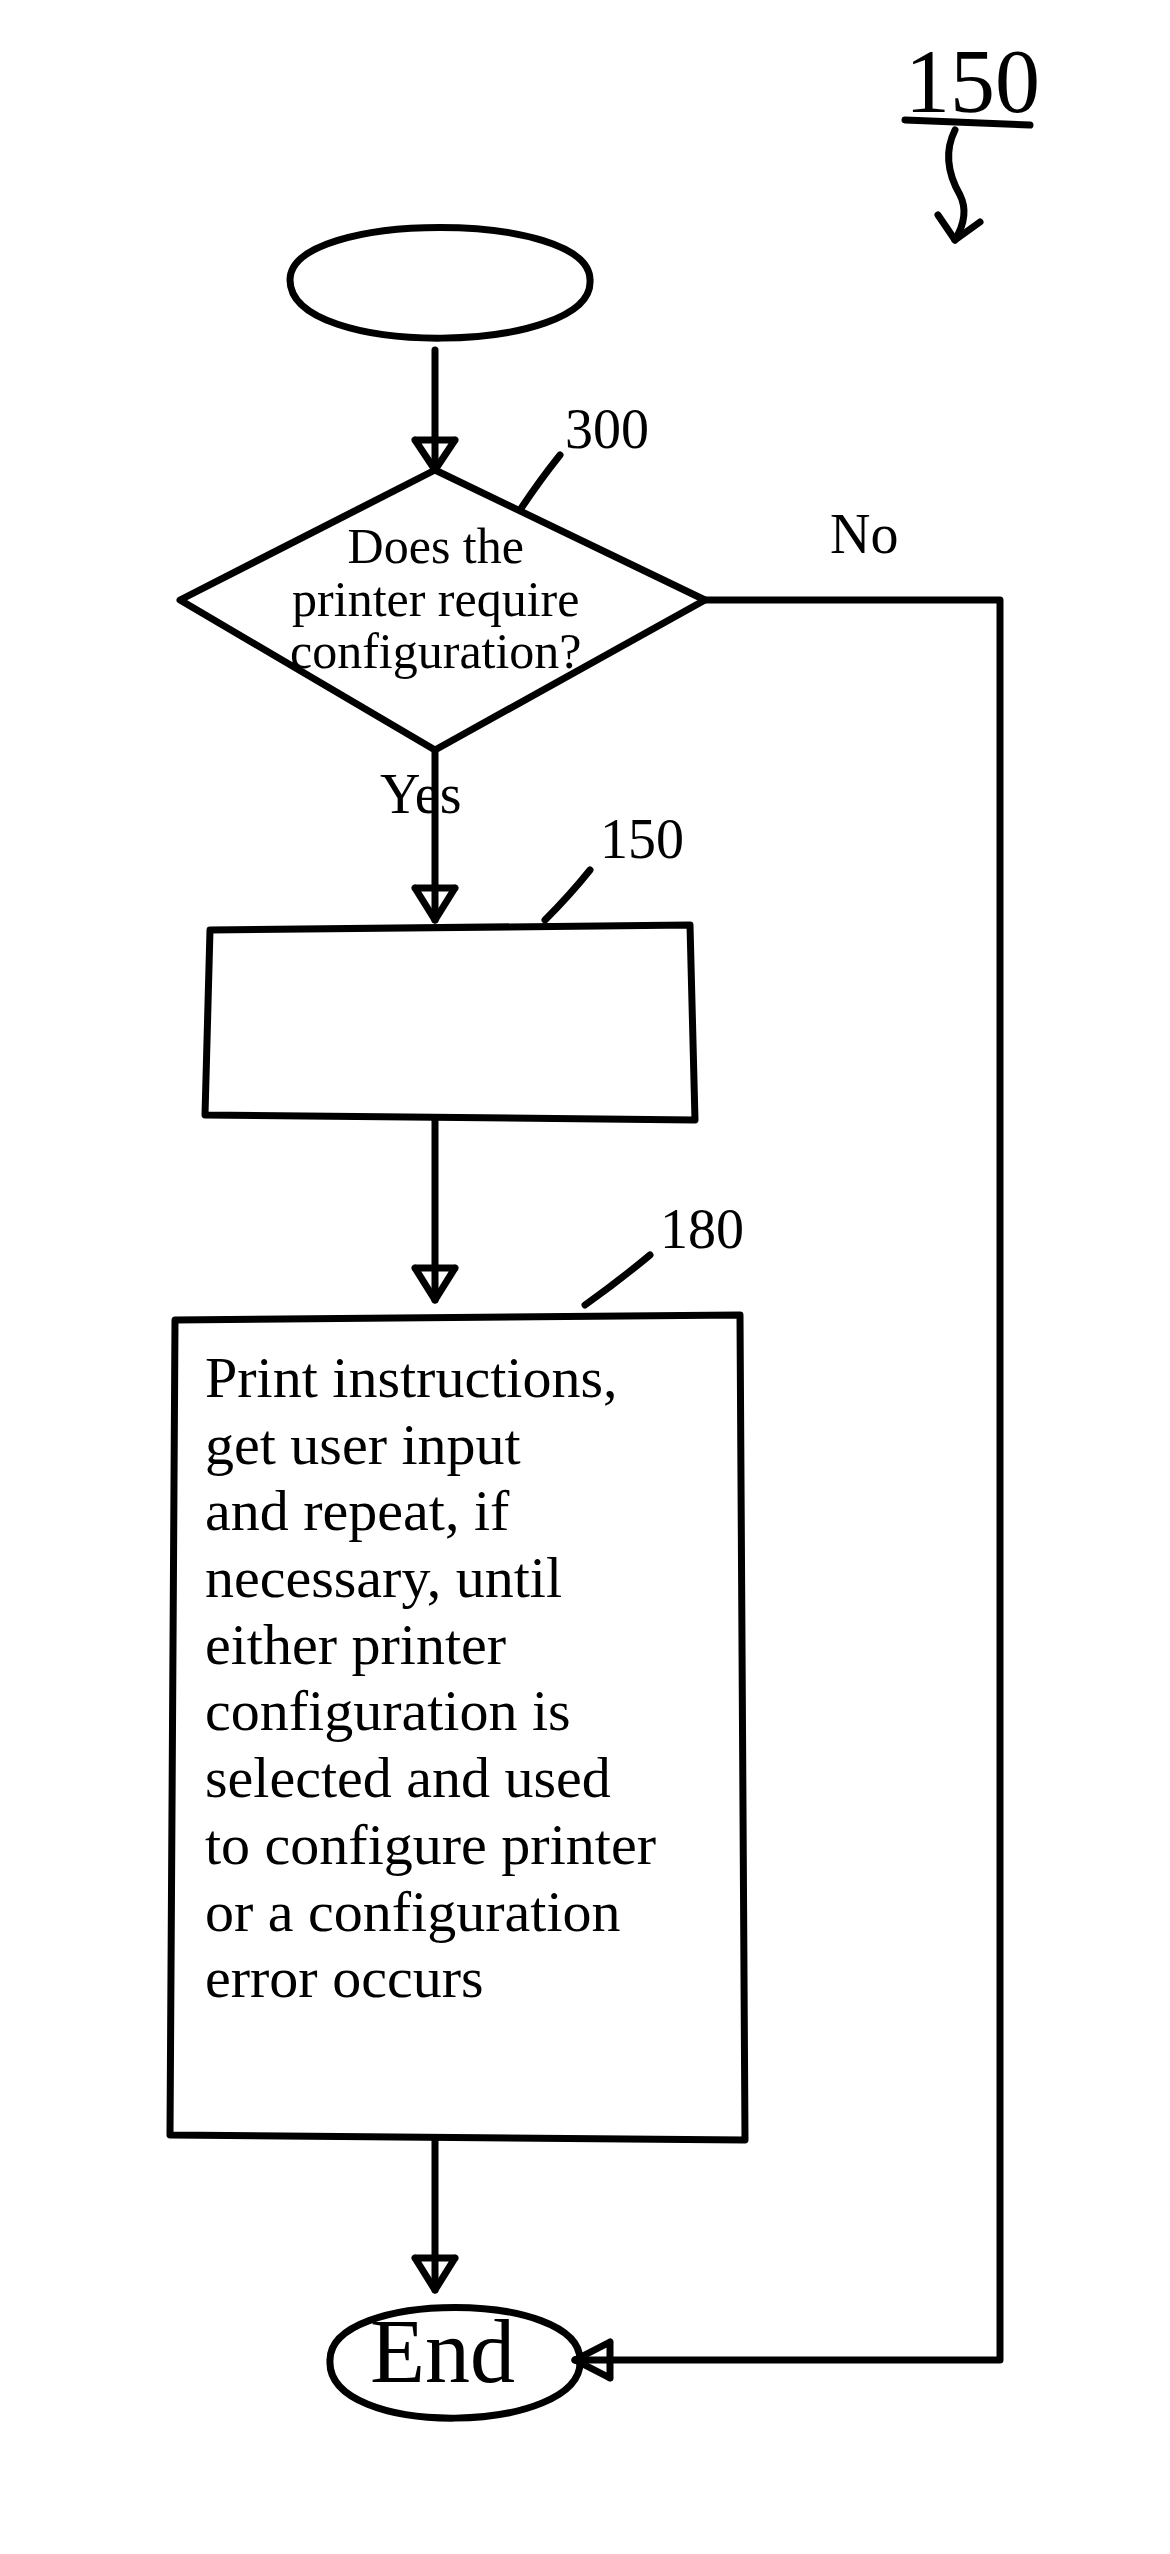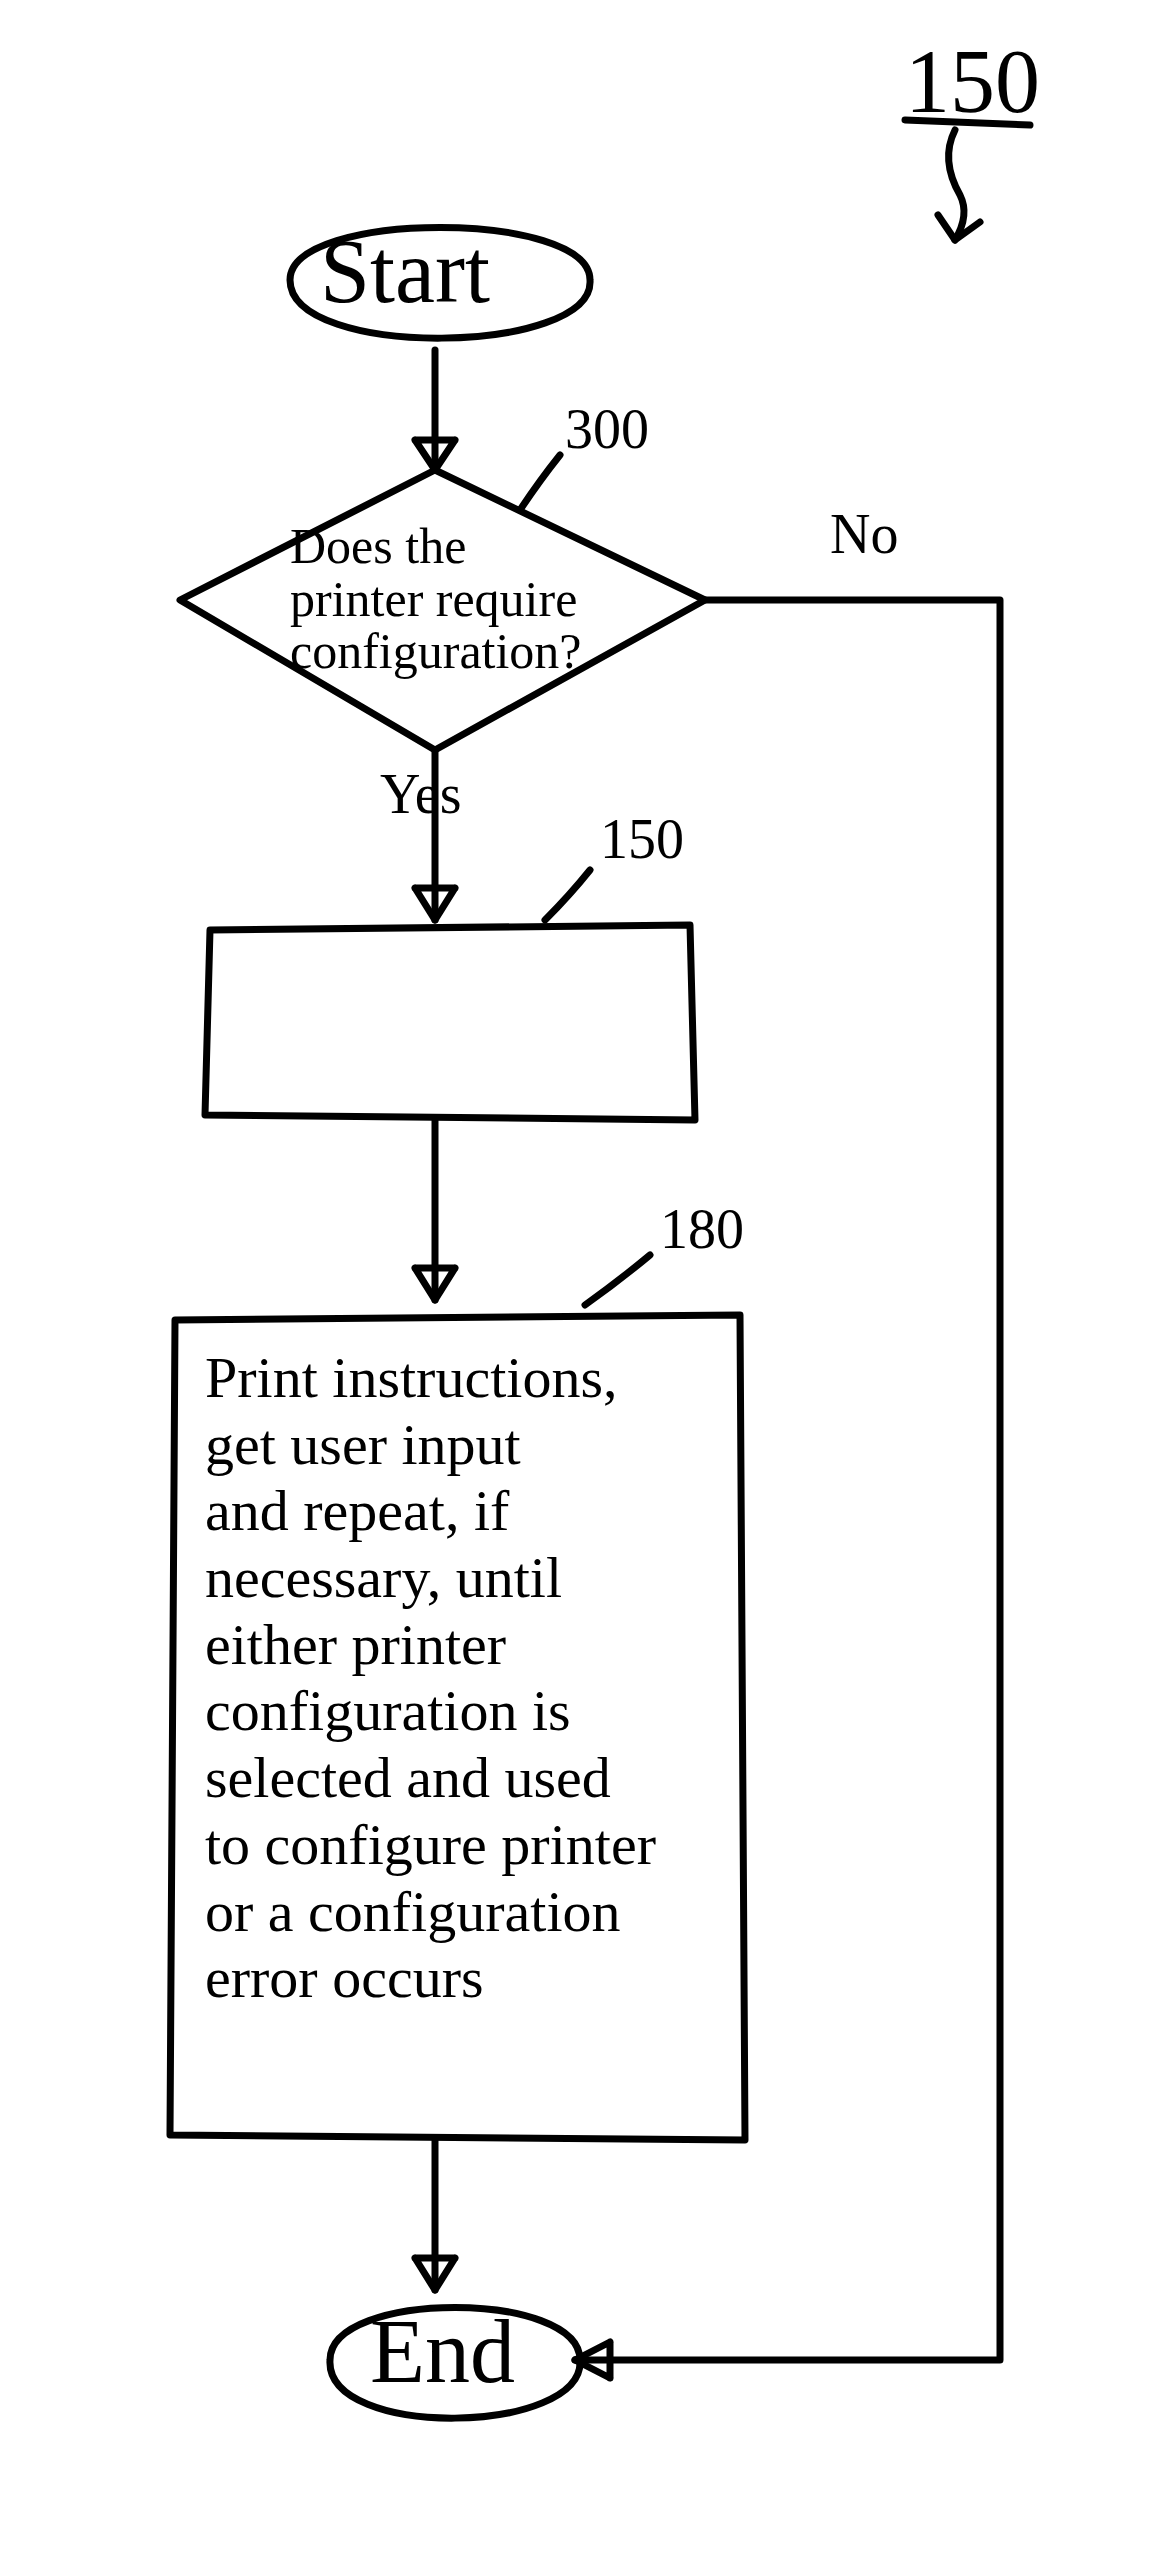--- a/index.html
+++ b/index.html
@@ -94,25 +94,24 @@
       <path d="M 435 2290 L 415 2258 M 435 2290 L 455 2258 M 415 2258 L 455 2258" fill="#000"></path>
 
       <path d="M 330 2360
                C 330 2290, 580 2290, 580 2360
                C 585 2435, 325 2440, 330 2360 Z"></path>
     </g>
   </svg>
 
   <div class="label big" style="left:905px; top:35px;">150</div>
 
-  <div class="label big" style="left:320px; top:225px;">Start</div>
 
   <div class="label" style="left:565px; top:400px;">300</div>
 
-  <div class="label med" style="left:290px; top:520px; ">Does the
+  <div class="label med" style="left:290px; top:520px; text-align:center;">Does the
 printer require
 configuration?</div>
 
   <div class="label" style="left:380px; top:765px;">Yes</div>
 
   <div class="label" style="left:830px; top:505px;">No</div>
 
   <div class="label" style="left:600px; top:810px;">150</div>
 
 

